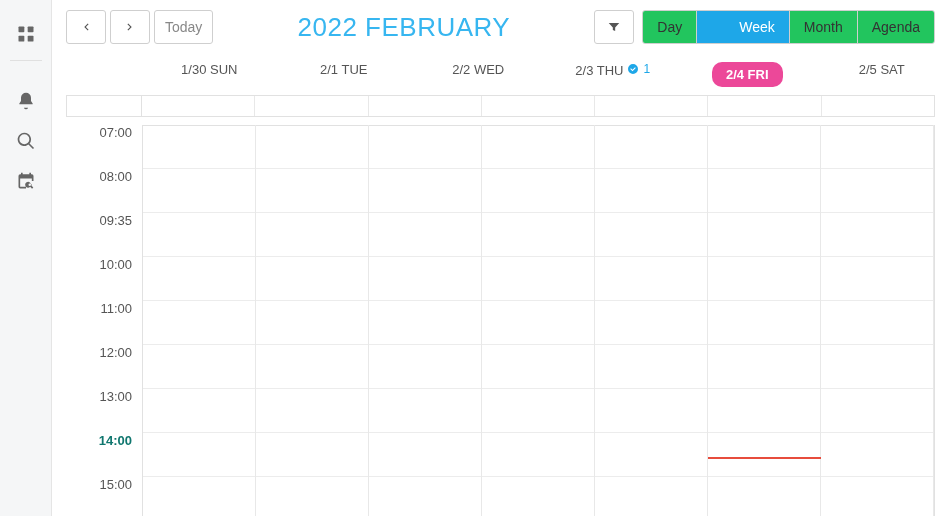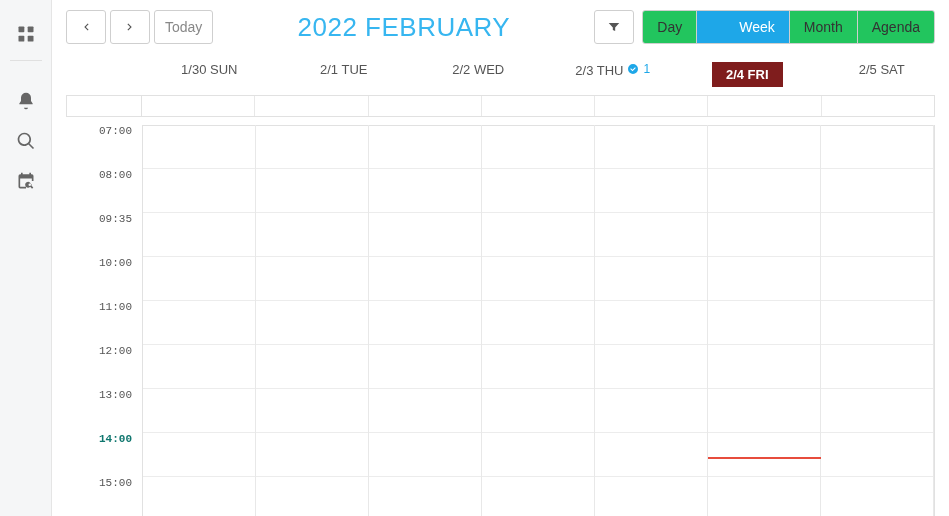--- a/index.html
+++ b/index.html
@@ -28,38 +28,38 @@
   .view-switch { display: flex; border: 1px solid #cfcfcf; border-radius: 3px; overflow: hidden; }
   .view-switch .vbtn { height: 32px; padding: 0 14px; background: #22c55e; border: none; border-right: 1px solid #cfcfcf; font-size: 14px; color: #333; cursor: pointer; display: flex; align-items: center; }
   .view-switch .vbtn:last-child { border-right: none; }
   .view-switch .vbtn.active { background: #1ea7e8; color: #fff; padding-left: 42px; }
 
   
   .day-header-row { display: flex; padding-left: 14px; }
   .time-gutter-header { width: 76px; }
   .day-header { flex: 1; display: flex; }
   .day-header .dh-cell { flex: 1; text-align: center; padding: 10px 0 8px 0; font-size: 13px; color: #555; position: relative; }
-  .day-header .dh-cell.today .dh-pill { background: #7f1d1d; color: #fff; border-radius: 0; padding: 5px 14px; font-weight: 700; font-size: 13px; display: inline-block; }
+  .day-header .dh-cell.today .dh-pill { background: #ec4899; color: #fff; border-radius: 10px; padding: 5px 14px; font-weight: 700; font-size: 13px; display: inline-block; }
   .day-header .dh-badge { display: inline-flex; align-items: center; gap: 4px; margin-left: 4px; color: #1ea7e8; font-size: 12px; }
   .day-header .dh-badge svg { width: 12px; height: 12px; fill: #1ea7e8; }
 
   
   .allday-row { margin: 0 14px; border: 1px solid #e1e1e1; height: 22px; display: flex; }
   .allday-gutter { width: 75px; border-right: 1px solid #e1e1e1; }
   .allday-cells { flex: 1; display: flex; }
   .allday-cells .ad-cell { flex: 1; border-right: 1px solid #e8e8e8; }
   .allday-cells .ad-cell:last-child { border-right: none; }
 
   
   .grid-wrap { position: relative; flex: 1; margin: 8px 0 0 0; overflow: hidden; }
   .grid-scroll { position: absolute; left: 14px; right: 14px; top: 0; bottom: 0; overflow-y: auto; overflow-x: hidden; }
 
   .grid { display: flex; }
   .time-col { width: 76px; }
-  .time-col .t-row { height: 44px; display: flex; align-items: flex-start; justify-content: flex-end; padding-right: 10px; padding-top: 0px; font-size: 11px; color: #555; font-family: Liberation Mono, monospace; }
+  .time-col .t-row { height: 44px; display: flex; align-items: flex-start; justify-content: flex-end; padding-right: 10px; padding-top: 0px; font-size: 13px; color: #555; }
   .time-col .t-row.current { color: #0f766e; font-weight: 600; }
   .day-cols { flex: 1; display: flex; border-left: 1px solid #e1e1e1; border-right: 1px solid #e1e1e1; position: relative; }
   .day-cols .d-col { flex: 1; border-right: 1px solid #e8e8e8; }
   .day-cols .d-col:last-child { border-right: none; }
   .day-cols .d-col .slot { height: 44px; border-bottom: 1px solid #ececec; }
   .day-cols .d-col .slot:first-child { border-top: 1px solid #e1e1e1; }
 
   .now-line { position: absolute; height: 0; border-top: 2px solid #e74c3c; right: 0; pointer-events: none; }
 
   

